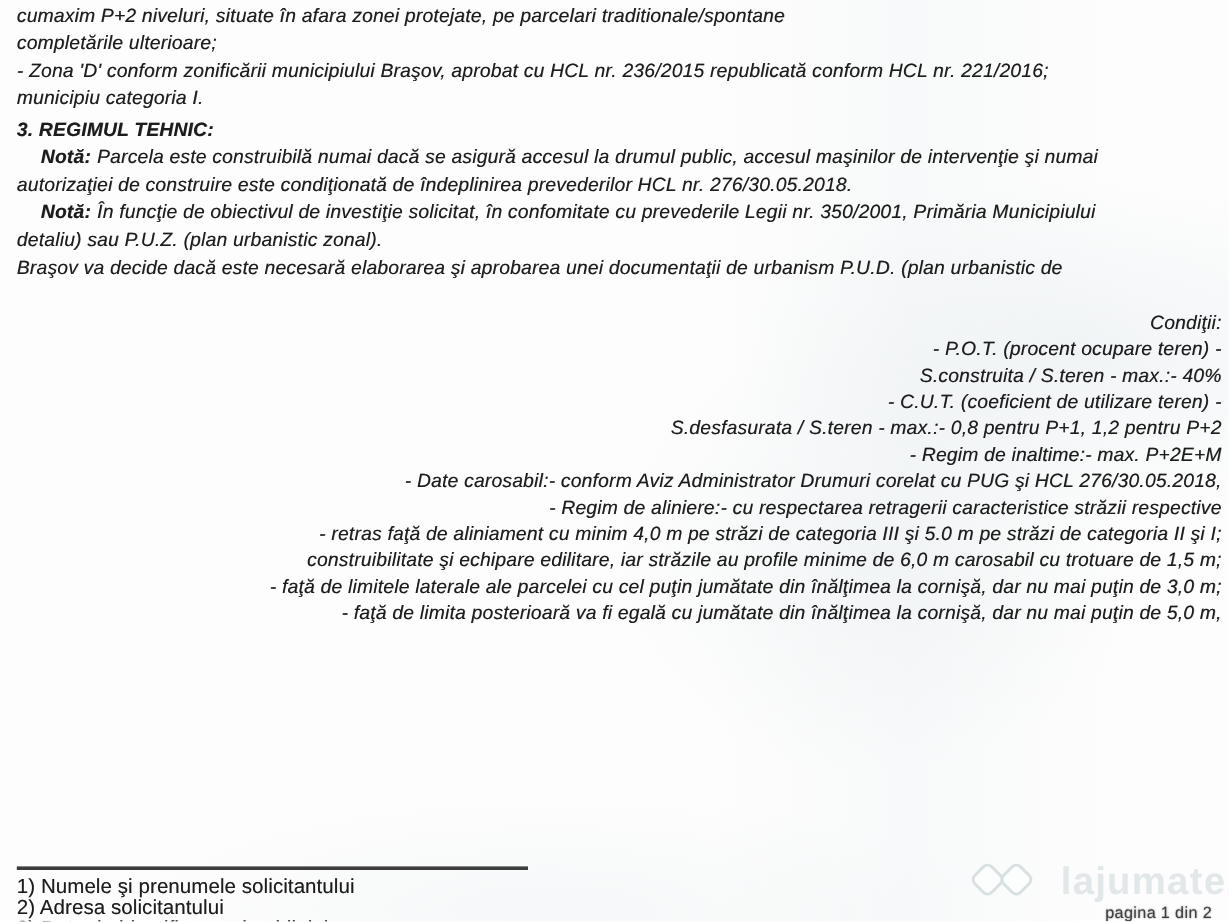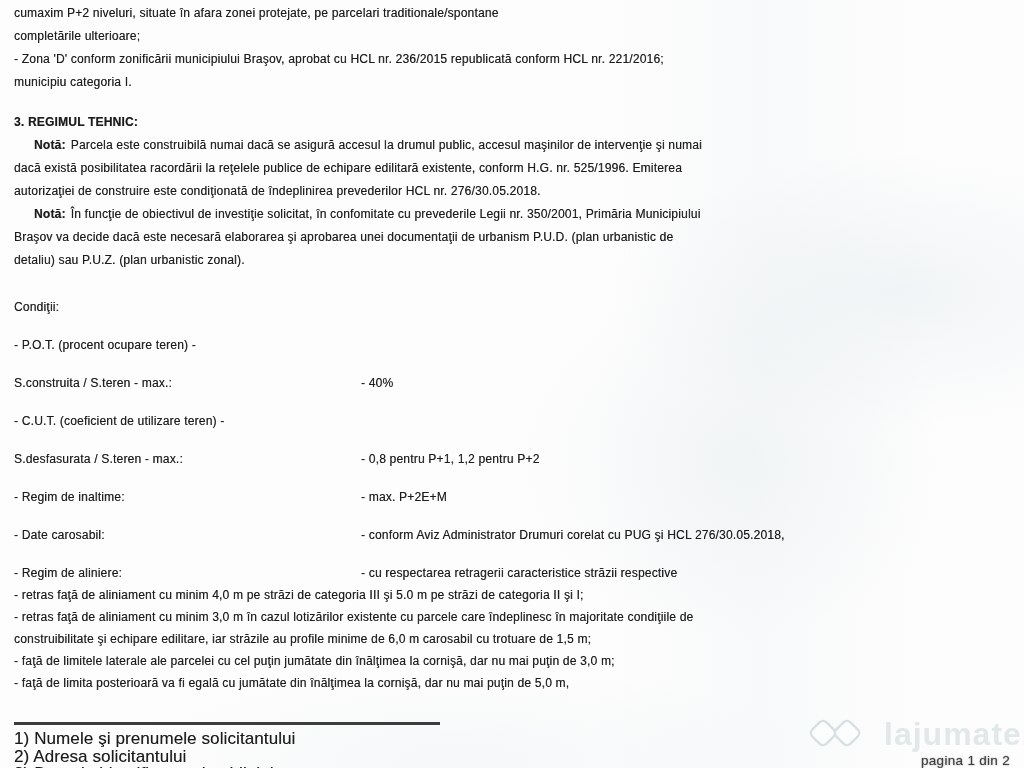--- a/index.html
+++ b/index.html
@@ -10,31 +10,32 @@
     color:#1c1c1c;
     background:
       radial-gradient(420px 200px at 88% 38%, rgba(214,225,230,0.30), transparent 70%),
       radial-gradient(320px 260px at 71% 60%, rgba(214,224,228,0.22), transparent 70%),
       radial-gradient(520px 140px at 45% 99%, rgba(220,228,232,0.22), transparent 70%),
       linear-gradient(90deg, transparent 58%, rgba(222,230,234,0.16) 74%, transparent 92%),
       #fdfdfd;
   }
   .body-text {
     position:absolute; left:14px; top:2px; width:1004px;
-    font-size:12px; line-height:23px; letter-spacing:0.2px;
+    font-size:16px; line-height:23px; letter-spacing:0.2px;
     text-shadow:0.3px 0 0 rgba(28,28,28,0.55);
+    font-style:italic;
   }
   .ln { white-space:nowrap; }
-  .sec-heading { margin-top:17px; font-weight:700; }
+  .sec-heading { margin-top:3px; font-weight:700; }
   .nota-label { font-weight:700; margin-right:5px;margin-left:20px; }
-  .cond-block { margin-top:24px; line-height:22px; }
+  .cond-block { margin-top:24px; line-height:22px;text-align:right; }
   .cond-title { white-space:nowrap; }
   .cond-row { white-space:nowrap; }
-  .cl { display:inline-block; width:331px;margin-top:16px; }
-  .cv { display:inline;margin-left:16px; }
+  .cl { display:inline-block; width:331px; }
+  .cv { display:inline; }
   .footnotes {
     position:absolute; left:14px; top:678px;
     font-size:17px; line-height:17.5px; letter-spacing:0.1px;
     text-shadow:0.2px 0 0 rgba(40,40,40,0.5);
     margin-top:44px;
   }
   .fn-rule { width:426px; border-top:3px solid #3d3d3d; margin-bottom:5px; }
   .page-indicator {
     position:absolute; left:921px; top:728px;
     font-size:13.5px; color:#3f3f3f; letter-spacing:0.3px;
@@ -68,30 +69,29 @@
       <div class="ln">- Zona 'D' conform zonificării municipiului Braşov, aprobat cu HCL nr. 236/2015 republicată conform HCL nr. 221/2016;</div>
       <div class="ln">municipiu categoria I.</div>
     </div>
 
     <div class="ln sec-heading">3. REGIMUL TEHNIC:</div>
 
     <div>
       <div class="ln">
         <b class="nota-label">Notă:</b><span>Parcela este construibilă numai dacă se asigură accesul la drumul public, accesul maşinilor de intervenţie şi numai</span>
       </div>
-      <div class="ln">dacă există posibilitatea racordării la reţelele publice de echipare edilitară existente, conform H.G. nr. 525/1996. Emiterea</div>
       <div class="ln">autorizaţiei de construire este condiţionată de îndeplinirea prevederilor HCL nr. 276/30.05.2018.</div>
     </div>
 
     <div>
       <div class="ln">
         <b class="nota-label">Notă:</b><span>În funcţie de obiectivul de investiţie solicitat, în confomitate cu prevederile Legii nr. 350/2001, Primăria Municipiului</span>
       </div>
+      <div class="ln">detaliu) sau P.U.Z. (plan urbanistic zonal).</div>
       <div class="ln">Braşov va decide dacă este necesară elaborarea şi aprobarea unei documentaţii de urbanism P.U.D. (plan urbanistic de</div>
-      <div class="ln">detaliu) sau P.U.Z. (plan urbanistic zonal).</div>
     </div>
 
     <div class="cond-block">
       <div class="cond-title">Condiţii:</div>
 
       <div class="cond-row">
         <span class="cl">- P.O.T. (procent ocupare teren) -</span><span class="cv"></span>
       </div>
       <div class="cond-row">
         <span class="cl">S.construita / S.teren - max.:</span><span class="cv">- 40%</span>
@@ -106,21 +106,20 @@
         <span class="cl">- Regim de inaltime:</span><span class="cv">- max. P+2E+M</span>
       </div>
       <div class="cond-row">
         <span class="cl">- Date carosabil:</span><span class="cv">- conform Aviz Administrator Drumuri corelat cu PUG şi HCL 276/30.05.2018,</span>
       </div>
       <div class="cond-row">
         <span class="cl">- Regim de aliniere:</span><span class="cv">- cu respectarea retragerii caracteristice străzii respective</span>
       </div>
 
       <div class="ln">- retras faţă de aliniament cu minim 4,0 m pe străzi de categoria III şi 5.0 m pe străzi de categoria II şi I;</div>
-      <div class="ln">- retras faţă de aliniament cu minim 3,0 m în cazul lotizărilor existente cu parcele care îndeplinesc în majoritate condiţiile de</div>
       <div class="ln">construibilitate şi echipare edilitare, iar străzile au profile minime de 6,0 m carosabil cu trotuare de 1,5 m;</div>
       <div class="ln">- faţă de limitele laterale ale parcelei cu cel puţin jumătate din înălţimea la cornişă, dar nu mai puţin de 3,0 m;</div>
       <div class="ln">- faţă de limita posterioară va fi egală cu jumătate din înălţimea la cornişă, dar nu mai puţin de 5,0 m,</div>
     </div>
 
   </div>
 
   <div class="footnotes">
     <div class="fn-rule"></div>
     <div class="ln">1) Numele şi prenumele solicitantului</div>

